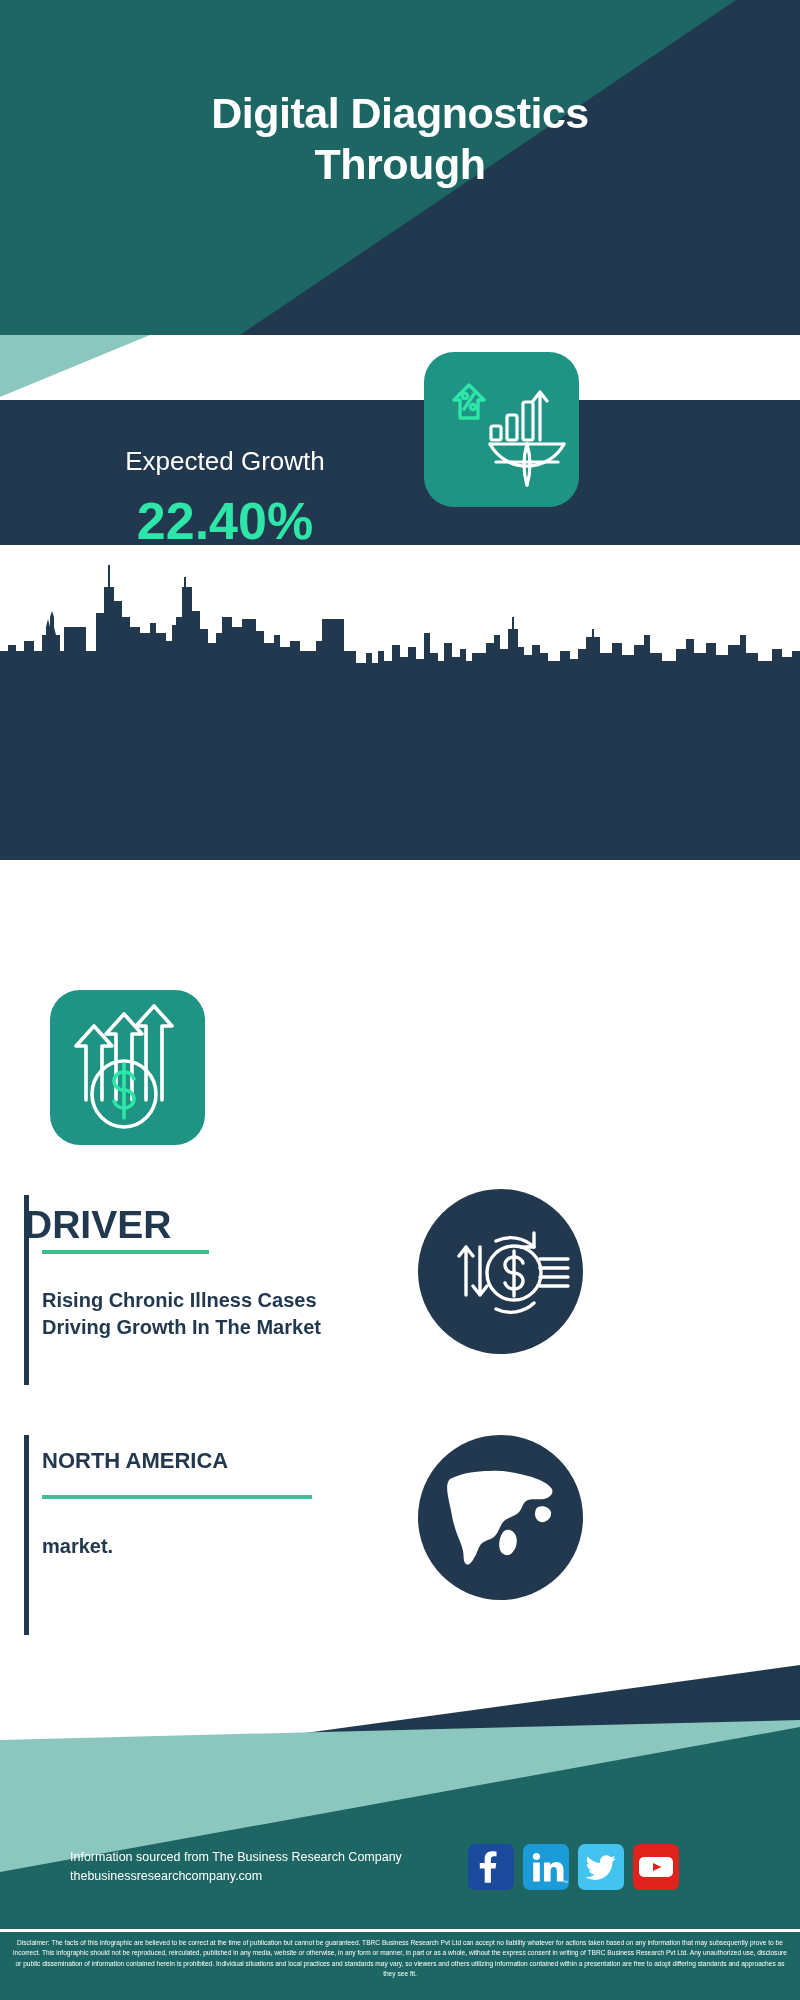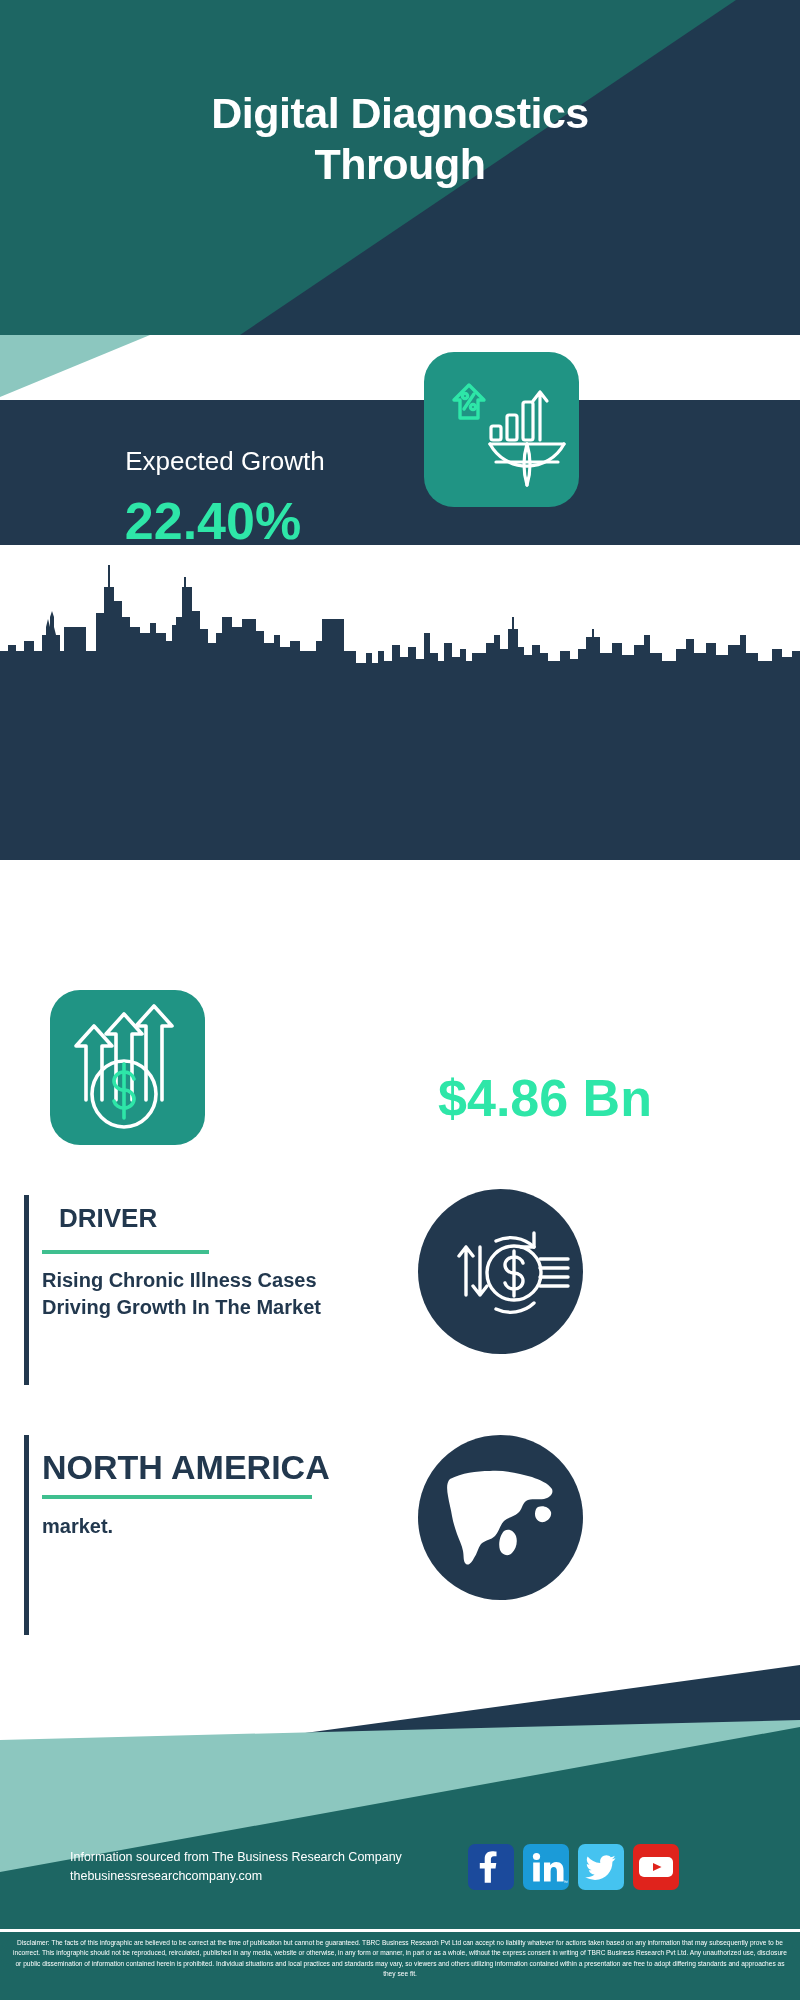--- a/index.html
+++ b/index.html
@@ -45,21 +45,21 @@
   .growth {
     position:absolute; left:0; top:400px; width:800px; height:145px;
     background:#22384e;
   }
   .growth-text {
     position:absolute; left:30px; top:20px; width:390px;
     text-align:center; color:#ffffff;
     font-size:26px; line-height:1.28; font-weight:normal;margin-top:25px;
   }
   .growth-value {
-    position:absolute; left:18px; top:95px; width:390px;
+    position:absolute; left:30px; top:95px; width:390px;
     text-align:center; color:#2ee6a8;
     font-size:52px; font-weight:bold; line-height:1;
   }
   .growth-badge {
     position:absolute; left:424px; top:352px;
     width:155px; height:155px; border-radius:30px;
     background:#209484;
     z-index:6;
   }
 
@@ -99,21 +99,21 @@
   }
   .ins-title {
     position:absolute; color:#22384e; font-weight:bold;
     line-height:1;
   }
   .ins-rule {
     position:absolute; height:4px; background:#3fbf8f;
   }
   .ins-body {
     position:absolute; color:#22384e; font-weight:bold;
-    font-size:20px; line-height:1.35;
+    font-size:20px; line-height:1.35;margin-top:20px;
   }
   .circ {
     position:absolute; border-radius:50%; background:#22384e;
   }
 
   
   .deco {
     position:absolute; left:0; top:1665px; width:800px; height:270px;
     overflow:hidden; background:#ffffff;
   }
@@ -245,26 +245,25 @@
       <g fill="none" stroke="#2ee6a8" stroke-width="3.6" stroke-linecap="round">
         <path d="M84 89 a10 9 0 0 0 -10 -7 a10 9 0 0 0 0 18 a10 9 0 0 1 0 18 a10 9 0 0 1 -10 -7"></path>
         <line x1="74" y1="74" x2="74" y2="128"></line>
       </g>
     </svg>
   </div>
   <div class="market-text">
     <div>Expected Market Size</div>
     <div>By 2029</div>
   </div>
-  <div class="market-value">$4.86 Bn</div>
 
   <div class="insights">
 
     <div class="ins-bar" style="left:24px; top:50px; height:190px;"></div>
-    <div class="ins-title" style="left:59px; top:60px; font-size:26px;">DRIVER</div>
+    <div class="ins-title" style="left:24px; top:60px; font-size:39px;">DRIVER</div>
     <div class="ins-rule" style="left:42px; top:105px; width:167px;"></div>
     <div class="ins-body" style="left:42px; top:122px; width:350px;">
       <div>Rising Chronic Illness Cases</div>
       <div>Driving Growth In The Market</div>
     </div>
     <div class="circ" style="left:418px; top:44px; width:165px; height:165px;">
       <svg width="165" height="165" viewBox="0 0 165 165">
         <g fill="none" stroke="#ffffff" stroke-width="3.4" stroke-linejoin="round" stroke-linecap="round">
           <path d="M48 106 L48 58 M48 58 L41 67 M48 58 L55 67"></path>
           <path d="M62 58 L62 106 M62 106 L55 97 M62 106 L69 97"></path>
@@ -276,21 +275,21 @@
           <line x1="96" y1="62" x2="96" y2="107"></line>
           <line x1="122" y1="70" x2="150" y2="70"></line>
           <line x1="122" y1="79" x2="150" y2="79"></line>
           <line x1="122" y1="88" x2="150" y2="88"></line>
           <line x1="122" y1="97" x2="150" y2="97"></line>
         </g>
       </svg>
     </div>
 
     <div class="ins-bar" style="left:24px; top:290px; height:200px;"></div>
-    <div class="ins-title" style="left:42px; top:305px; font-size:34px;">NORTH AMERICA</div>
+    <div class="ins-title" style="left:42px; top:305px; font-size:22px;">NORTH AMERICA</div>
     <div class="ins-rule" style="left:42px; top:350px; width:270px;"></div>
     <div class="ins-body" style="left:42px; top:368px; width:330px;">
       <div>market.</div>
     </div>
     <div class="circ" style="left:418px; top:290px; width:165px; height:165px;">
       <svg width="165" height="165" viewBox="0 0 165 165">
         <path fill="#ffffff" d="M32 44 C44 38 58 36 72 36 C86 35 100 38 114 42 C122 45 130 48 134 54
           C136 59 131 63 126 64 C120 65 113 63 108 66 C104 69 104 75 100 78 C96 82 90 82 86 86
           C82 90 81 97 77 101 C73 105 67 105 63 109 C60 113 59 119 56 123 C54 127 51 131 48 129
           C45 127 46 121 45 116 C44 110 41 105 39 99 C37 93 35 87 34 81 C33 74 31 68 30 61

